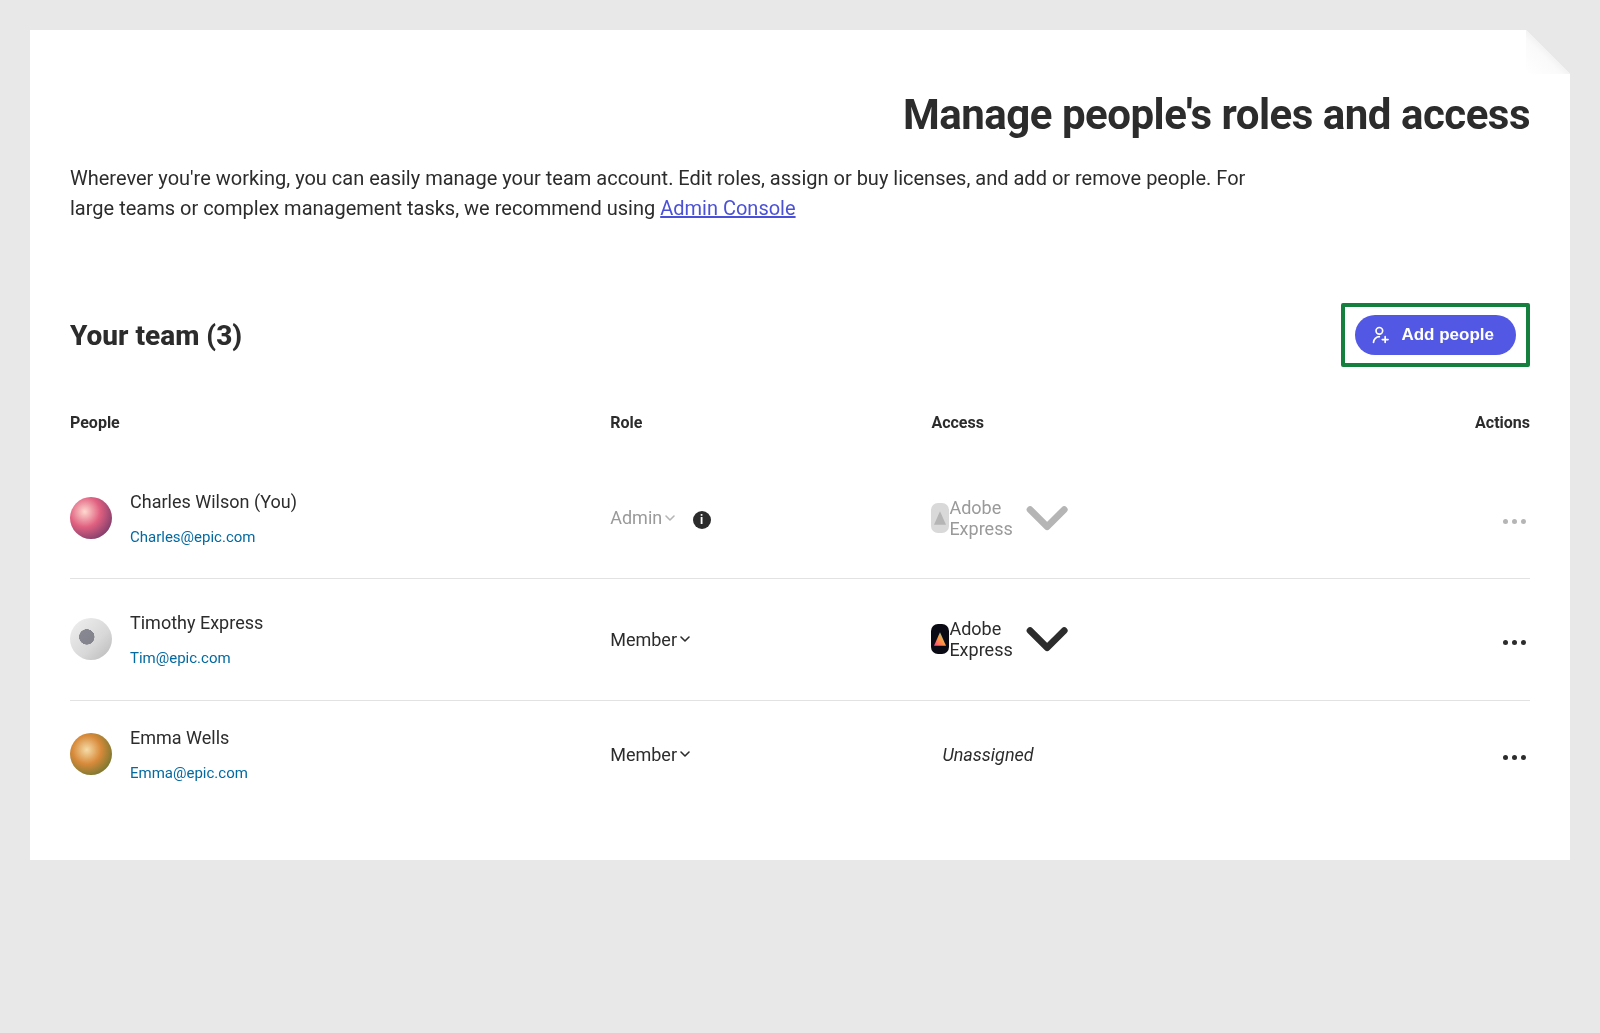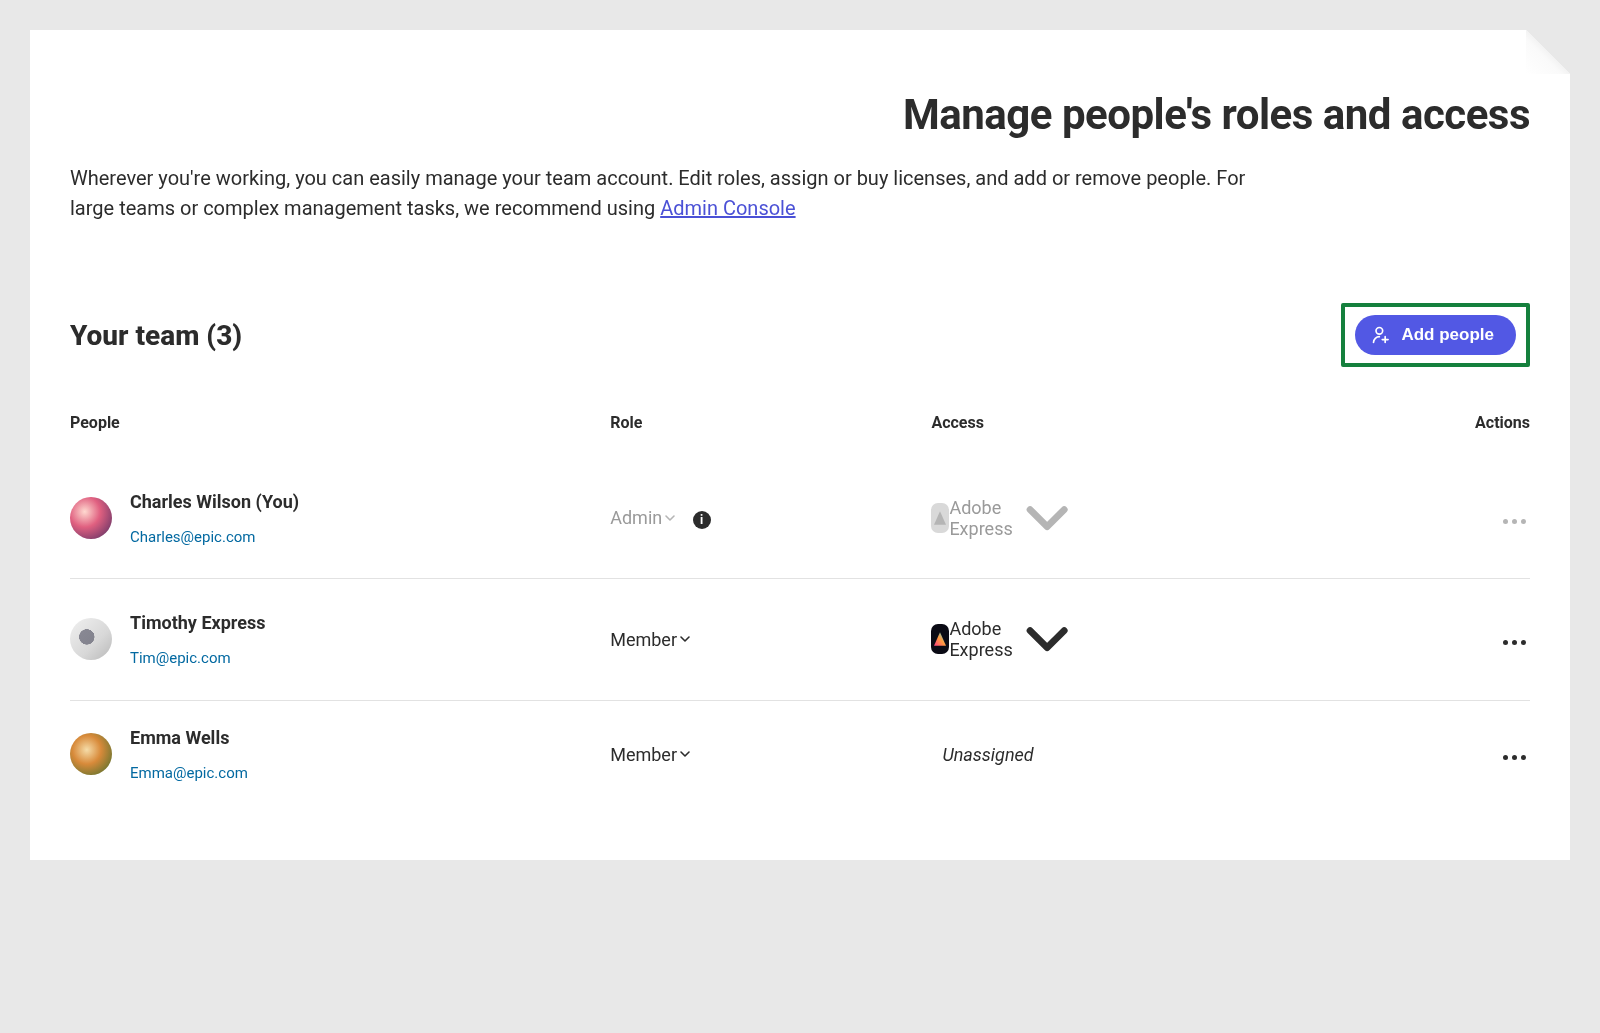--- a/index.html
+++ b/index.html
@@ -102,21 +102,21 @@
   .avatar {
     width: 42px;
     height: 42px;
     border-radius: 50%;
     flex: none;
   }
   .avatar.a1 { background: radial-gradient(circle at 35% 35%, #ffd9d0 0%, #e06080 40%, #4a2a60 100%); }
   .avatar.a2 { background: linear-gradient(135deg, #f0f0f0 0%, #d8d8d8 60%, #b8b8b8 100%); position: relative; }
   .avatar.a2::after { content:""; position:absolute; inset:0; border-radius:50%; background: radial-gradient(circle at 40% 45%, rgba(60,60,80,.55) 0 22%, transparent 23%); }
   .avatar.a3 { background: radial-gradient(circle at 40% 40%, #f5dca8 0%, #d88a3a 40%, #3a6b2a 100%); }
-  .person-name { font-weight: 700; font-size: 18px; }
+  .person-name { font-weight: 400; font-size: 18px; }
   .person-email { font-size: 15px; color: #0369a1; margin-top: 16px; }
   .dropdown {
     display: inline-flex;
     align-items: center;
     cursor: pointer;
   }
   .dropdown.muted { color: #9a9a9a; }
   .dropdown svg.chev { width: 16px; height: 16px; }
   .dropdown.muted svg.chev path { stroke: #b5b5b5; }
   .info-icon {

